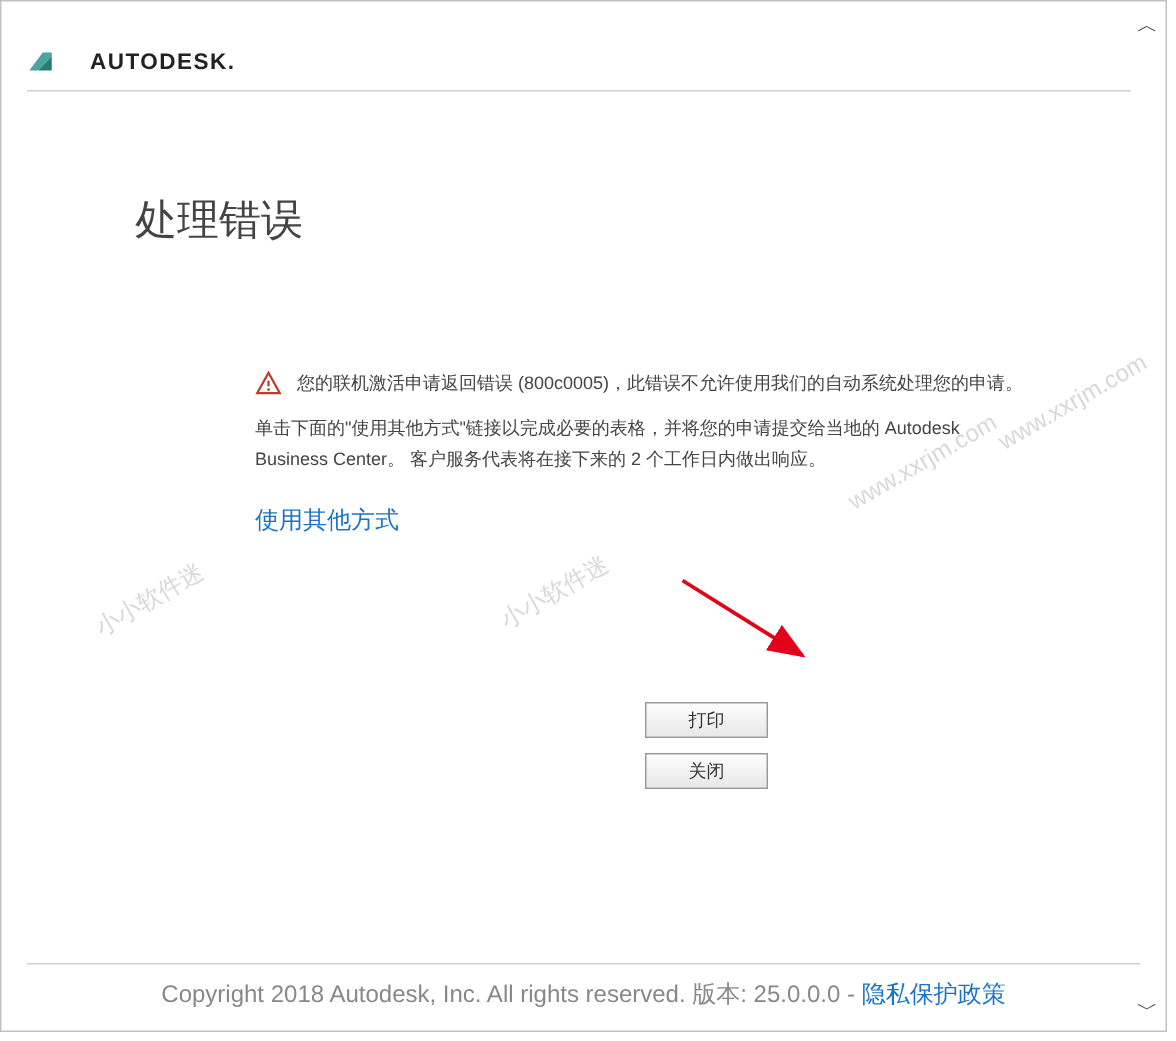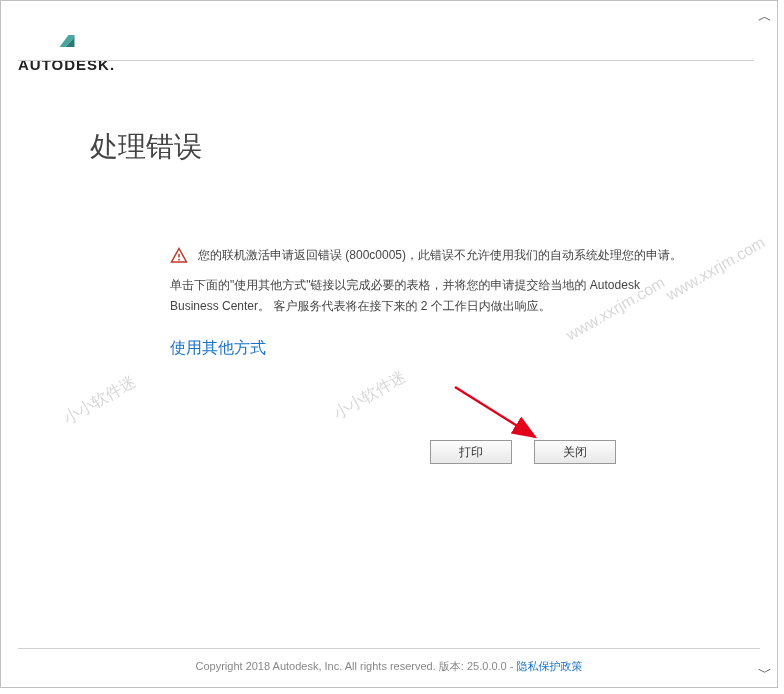--- a/index.html
+++ b/index.html
@@ -38,22 +38,21 @@
       font-size: 14px;
       color: #555;
       cursor: pointer;
     }
     .logo-area {
       position: absolute;
       top: 32px;
       left: 18px;
       display: flex;
       align-items: center;
-      gap: 6px;
-      flex-direction: column;
+      gap: 24px;
     }
     .logo-icon svg {
       width: 18px;
       height: 18px;
       display: block;
     }
     .logo-text {
       font-weight: bold;
       font-size: 15px;
       letter-spacing: 1px;
@@ -102,24 +101,25 @@
     .instruction-text {
       margin-bottom: 16px;
     }
     .alt-method-link {
       color: #1a73c7;
       cursor: pointer;
       font-size: 16px;
     }
     .button-row {
       position: absolute;
-      top: 440px;
+      top: 468px;
       left: 430px;
       display: flex;
-      gap: 22px;
+      gap: 10px;
+      flex-direction: column;
     }
     .btn {
       width: 82px;
       height: 24px;
       border: 1px solid #999;
       background: linear-gradient(#fdfdfd, #e8e8e8);
       font-size: 12px;
       color: #333;
       cursor: pointer;
       font-family: inherit;
@@ -129,21 +129,21 @@
       top: 382px;
       left: 450px;
       pointer-events: none;
     }
     .footer {
       position: absolute;
       bottom: 20px;
       left: 0;
       right: 6px;
       text-align: center;
-      font-size: 11px;
+      font-size: 16px;
       color: #888;
     }
     .footer-divider {
       height: 1px;
       background: #d0d0d0;
       margin: 0 18px 10px 18px;
     }
     .privacy-link {
       color: #1a73c7;
       cursor: pointer;

